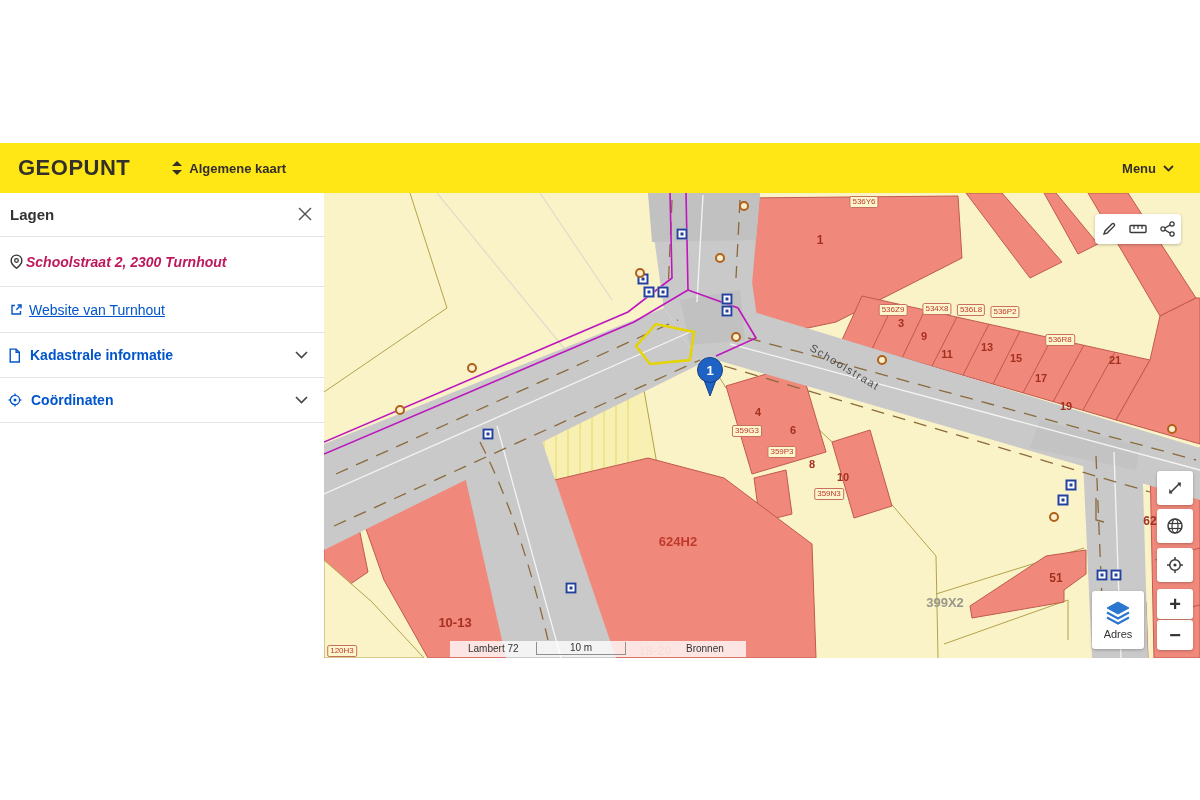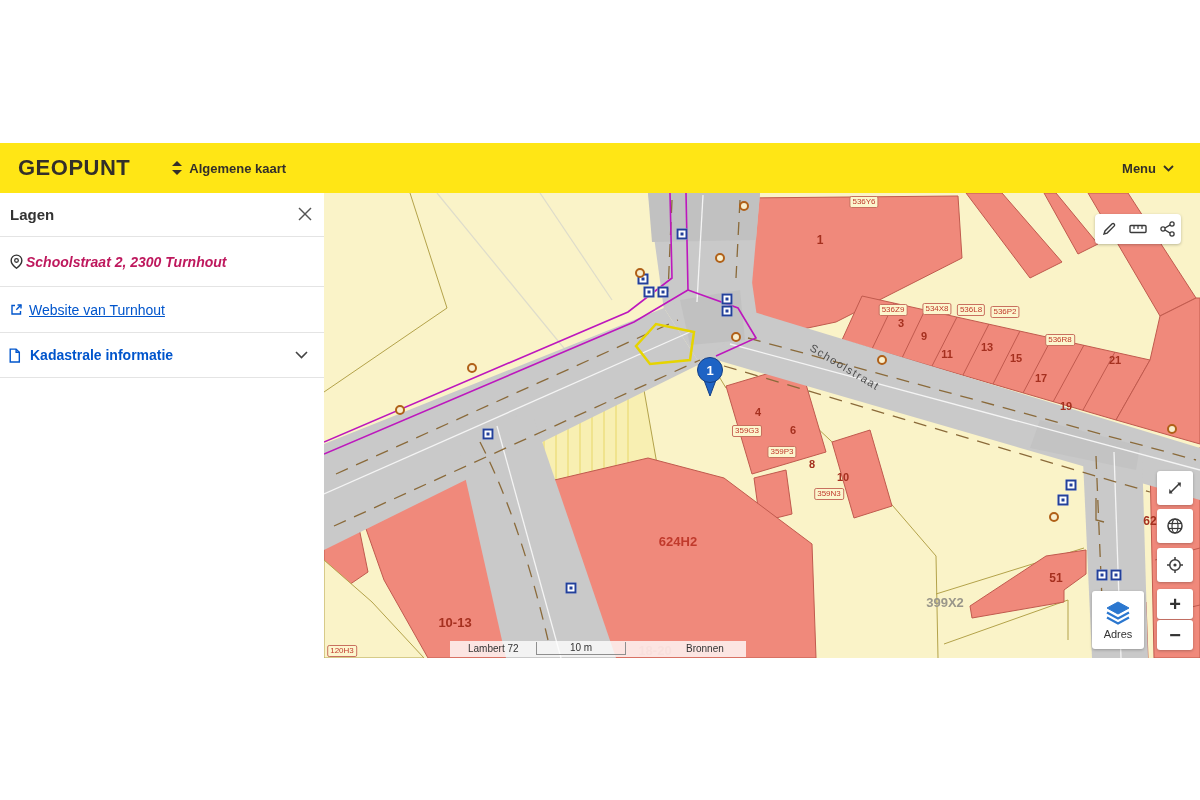--- a/index.html
+++ b/index.html
@@ -106,20 +106,34 @@
         <line x1="11" y1="2" x2="6.3" y2="6.7" stroke="#0055CC" stroke-width="1.4"></line>
       </svg>
       <span class="sb-link">Website van Turnhout</span>
     </div>
     <div class="sb-row sb-sec">
       <svg width="13" height="15" viewBox="0 0 12 14">
         <path d="M2,1 H7.5 L10.5,4 V13 H2 Z" fill="none" stroke="#0055CC" stroke-width="1.3"></path>
         <path d="M7.5,1 V4 H10.5" fill="none" stroke="#0055CC" stroke-width="1.3"></path>
       </svg>
       <span>Kadastrale informatie</span>
+      <svg class="chev" width="13" height="8" viewBox="0 0 13 8">
+        <polyline points="1,1 6.5,6.5 12,1" fill="none" stroke="#444" stroke-width="1.6"></polyline>
+      </svg>
+    </div>
+    <div class="sb-row sb-sec">
+      <svg width="14" height="14" viewBox="0 0 14 14">
+        <circle cx="7" cy="7" r="4.6" fill="none" stroke="#0055CC" stroke-width="1.3"></circle>
+        <circle cx="7" cy="7" r="1.5" fill="#0055CC"></circle>
+        <line x1="7" y1="0.5" x2="7" y2="2.8" stroke="#0055CC" stroke-width="1.3"></line>
+        <line x1="7" y1="11.2" x2="7" y2="13.5" stroke="#0055CC" stroke-width="1.3"></line>
+        <line x1="0.5" y1="7" x2="2.8" y2="7" stroke="#0055CC" stroke-width="1.3"></line>
+        <line x1="11.2" y1="7" x2="13.5" y2="7" stroke="#0055CC" stroke-width="1.3"></line>
+      </svg>
+      <span>Coördinaten</span>
       <svg class="chev" width="13" height="8" viewBox="0 0 13 8">
         <polyline points="1,1 6.5,6.5 12,1" fill="none" stroke="#444" stroke-width="1.6"></polyline>
       </svg>
     </div>
   </div>
 
   <div class="map">
     <svg class="base" width="876" height="465" viewBox="324 193 876 465">
 
       <rect x="324" y="193" width="876" height="465" fill="#FAF3C8"></rect>

